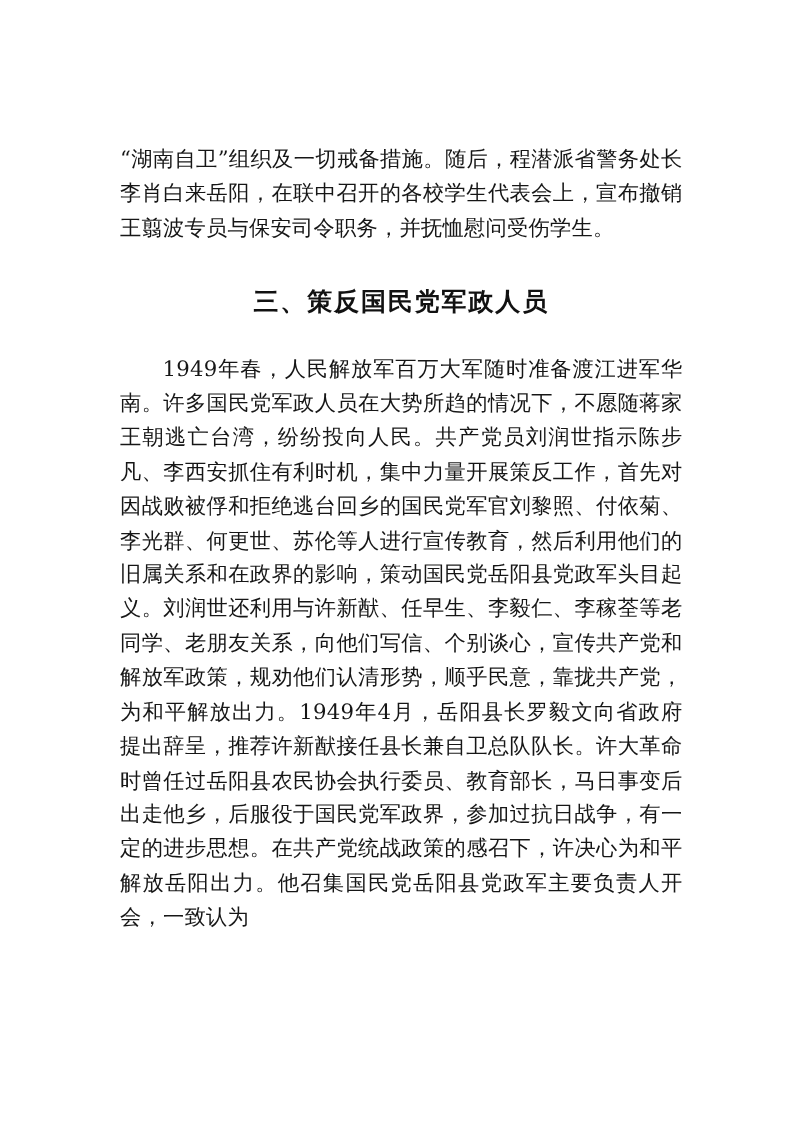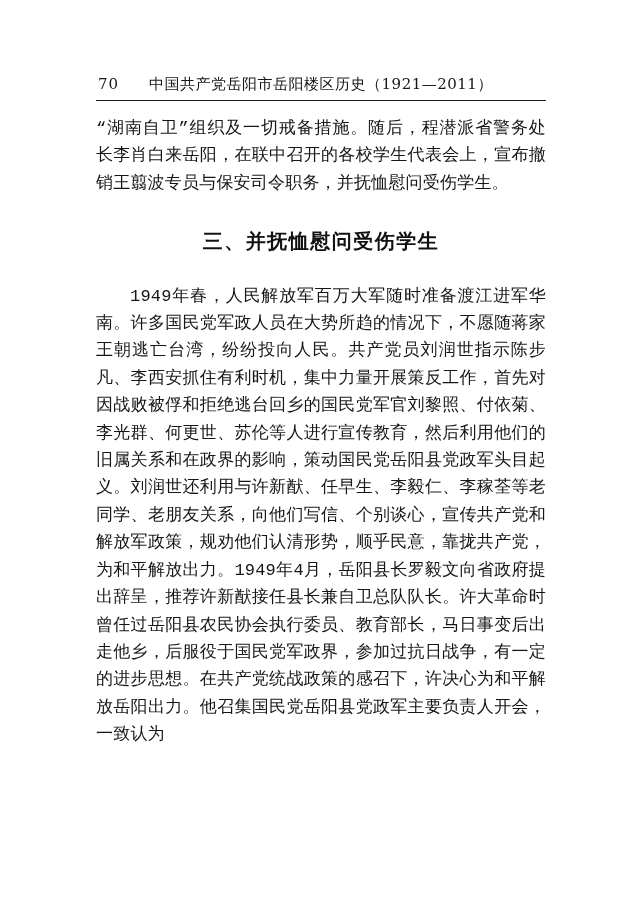--- a/index.html
+++ b/index.html
@@ -47,47 +47,42 @@
       top: 115px;
       left: 96px;
       width: 450px;
       font-size: 17px;
       line-height: 27.4px;
       text-align: justify;
       letter-spacing: 0.2px;
     }
     .para {
       margin: 0;
-      font-family: Liberation Mono, monospace;
     }
     .para.indent {
       text-indent: 2em;
     }
     .section-heading {
       font-family: "DejaVu Sans", "Liberation Sans", sans-serif;
       font-weight: bold;
       font-size: 20px;
       color: #111111;
       text-align: center;
       margin: 31px 0 27px 0;
       letter-spacing: 1.5px;
     }
   </style>
 </head>
 <body>
 
 <div class="page">
 
-  <div class="header">
-    <span class="page-number">70</span>
-    <span class="book-title">中国共产党岳阳市岳阳楼区历史（1921—2011）</span>
-  </div>
 
   <div class="content">
     <p class="para">“湖南自卫”组织及一切戒备措施。随后，程潜派省警务处长李肖白来岳阳，在联中召开的各校学生代表会上，宣布撤销王翦波专员与保安司令职务，并抚恤慰问受伤学生。</p>
 
-    <h2 class="section-heading">三、并抚恤慰问受伤学生</h2>
+    <h2 class="section-heading">三、策反国民党军政人员</h2>
 
 
     <p class="para indent">1949年春，人民解放军百万大军随时准备渡江进军华南。许多国民党军政人员在大势所趋的情况下，不愿随蒋家王朝逃亡台湾，纷纷投向人民。共产党员刘润世指示陈步凡、李西安抓住有利时机，集中力量开展策反工作，首先对因战败被俘和拒绝逃台回乡的国民党军官刘黎照、付依菊、李光群、何更世、苏伦等人进行宣传教育，然后利用他们的旧属关系和在政界的影响，策动国民党岳阳县党政军头目起义。刘润世还利用与许新猷、任早生、李毅仁、李稼荃等老同学、老朋友关系，向他们写信、个别谈心，宣传共产党和解放军政策，规劝他们认清形势，顺乎民意，靠拢共产党，为和平解放出力。1949年4月，岳阳县长罗毅文向省政府提出辞呈，推荐许新猷接任县长兼自卫总队队长。许大革命时曾任过岳阳县农民协会执行委员、教育部长，马日事变后出走他乡，后服役于国民党军政界，参加过抗日战争，有一定的进步思想。在共产党统战政策的感召下，许决心为和平解放岳阳出力。他召集国民党岳阳县党政军主要负责人开会，一致认为</p>
   </div>
 
 </div>
 
 </body></html>

